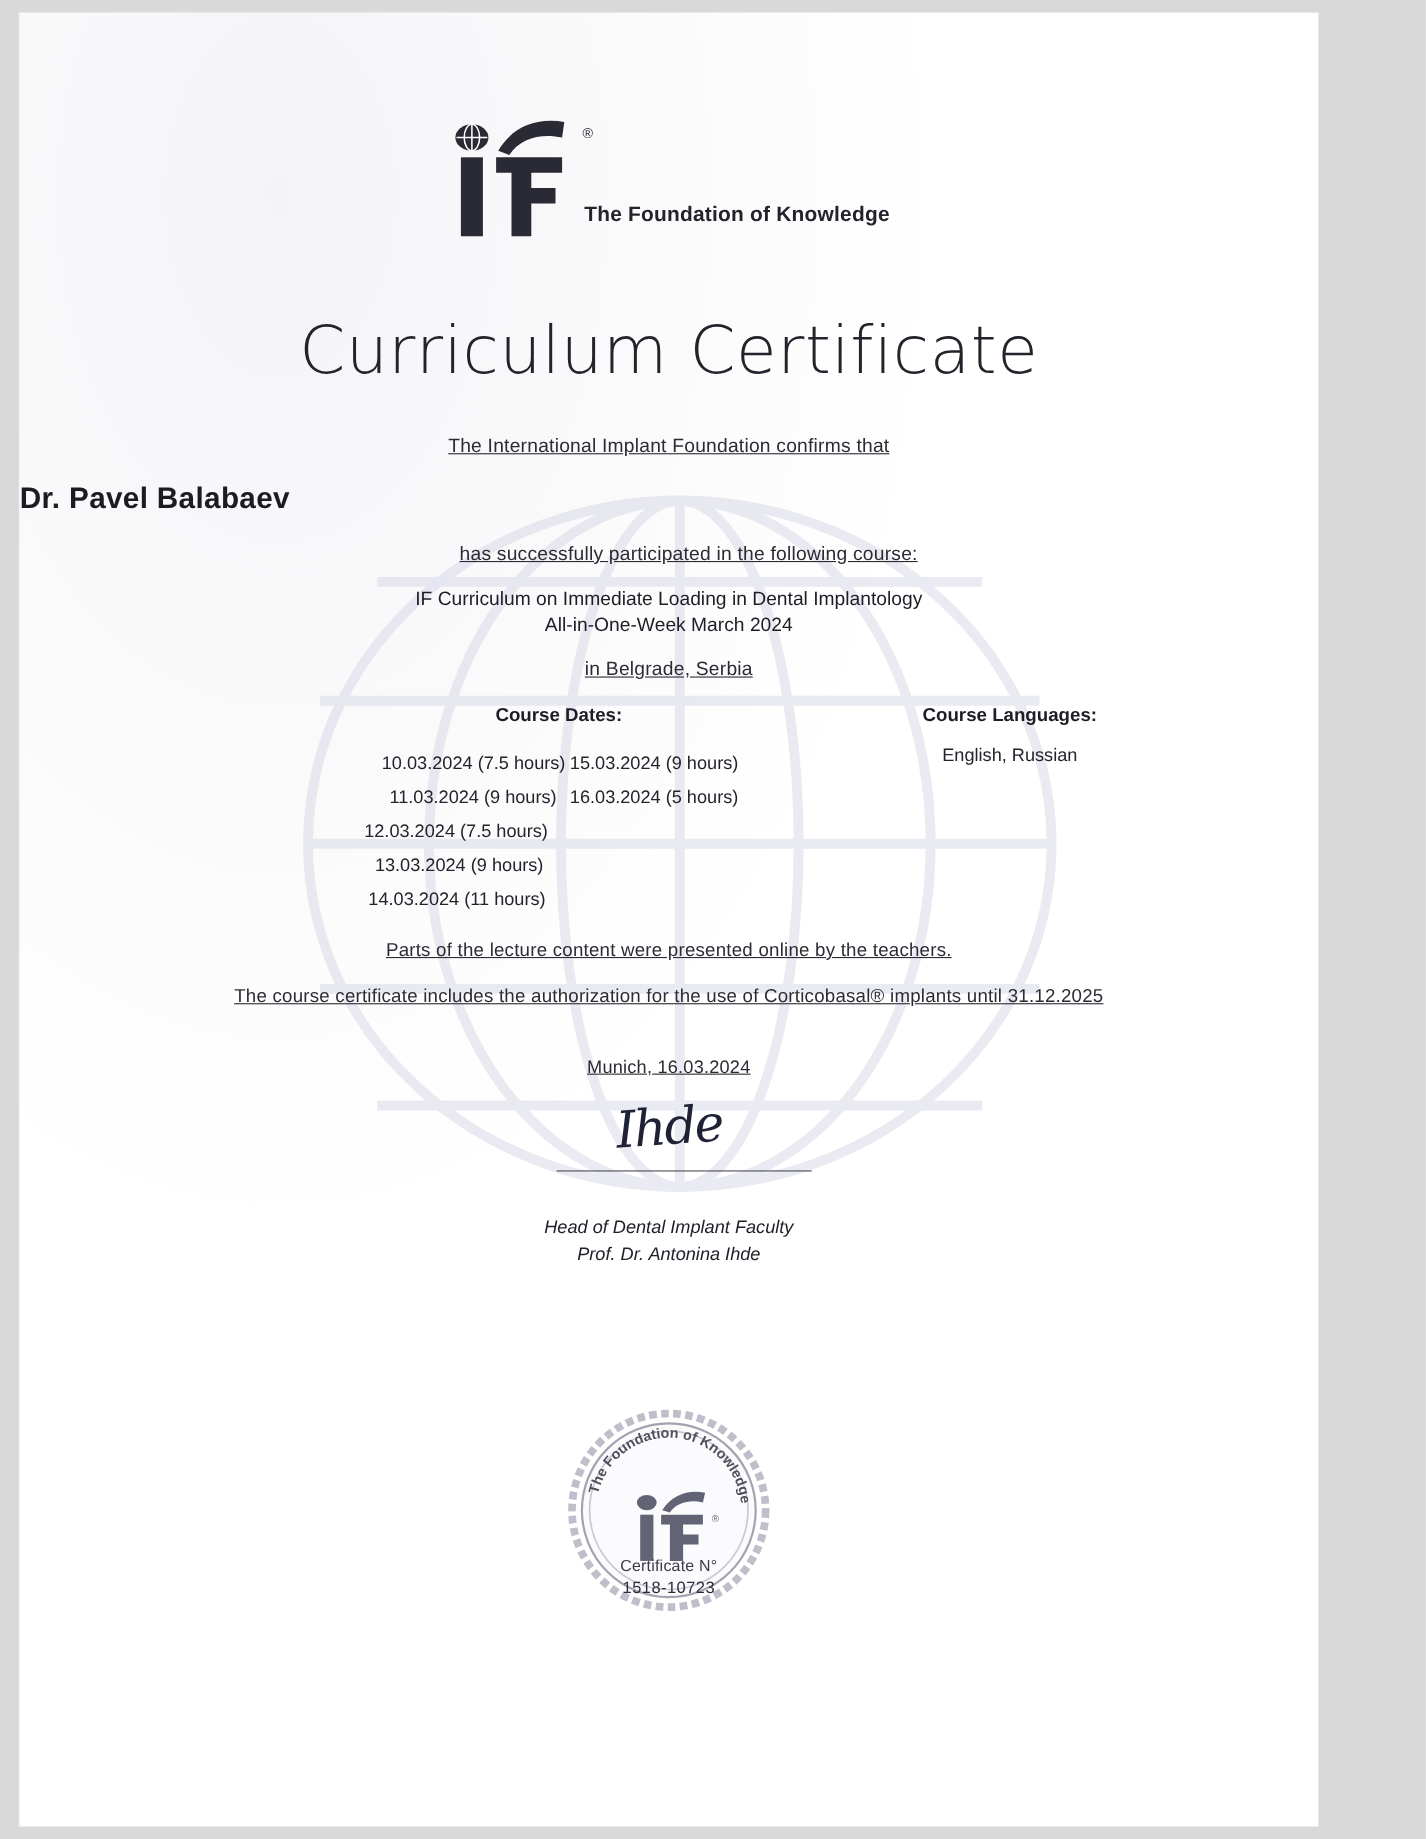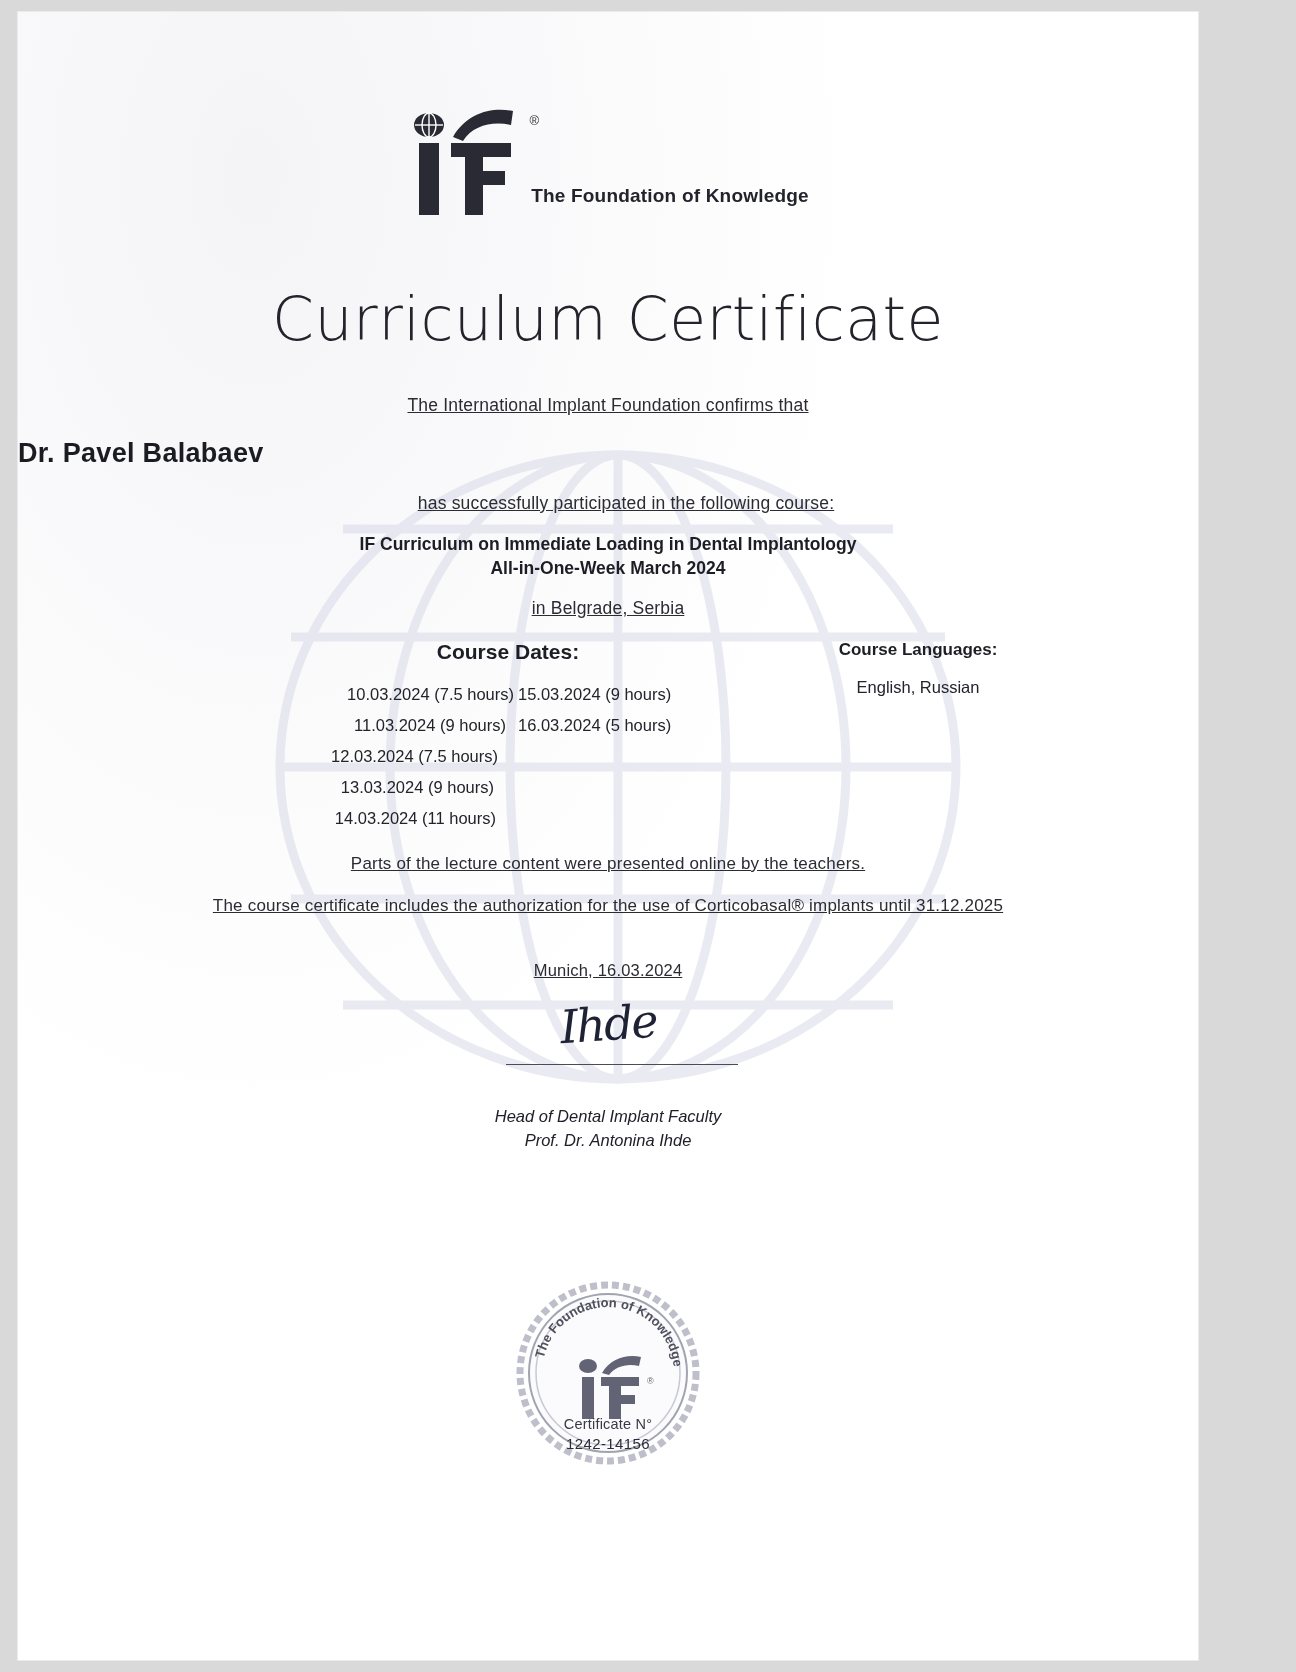--- a/index.html
+++ b/index.html
@@ -111,34 +111,34 @@
     color: #1b1b22;
   }
   .participated { top: 481px; padding-left: 36px; }
 
   .course-name {
     position: absolute;
     left: 0; right: 0;
     top: 521px;
     text-align: center;
     font-size: 17.5px;
-    font-weight: bold;
+    font-weight: normal;
     line-height: 1.35;
     color: #1d1d25;
   }
   .location { top: 586px; }
 
   
   .dates-heading {
     position: absolute;
     left: 330px;
     top: 628px;
     width: 320px;
     text-align: center;
-    font-size: 21px;
+    font-size: 17px;
     font-weight: bold;
     color: #1d1d25;
   }
   .lang-heading {
     position: absolute;
     left: 740px;
     top: 628px;
     width: 320px;
     text-align: center;
     font-size: 17px;
@@ -345,16 +345,16 @@
         </text>
 
         <ellipse cx="73" cy="86" rx="9" ry="7" fill="#55566a"></ellipse>
         <rect x="67" y="97" width="12" height="42" fill="#55566a"></rect>
         <path d="M86 97 L124 97 L124 106 L106 106 L106 115 L120 115 L120 124 L106 124 L106 139 L94 139 L94 106 L86 106 Z" fill="#55566a"></path>
         <path d="M87 93 C96 78 112 74 126 77 L124 86 C113 83 100 86 94 95 Z" fill="#55566a"></path>
         <text x="132" y="104" font-family="Liberation Sans, sans-serif" font-size="9" fill="#55566a">®</text>
       </g>
     </svg>
     <div class="seal-cert-label">Certificate N°</div>
-    <div class="seal-cert-no">1242-14156</div>
+    <div class="seal-cert-no">1518-10723</div>
 
   </div>
 </div>
 
 </body></html>

